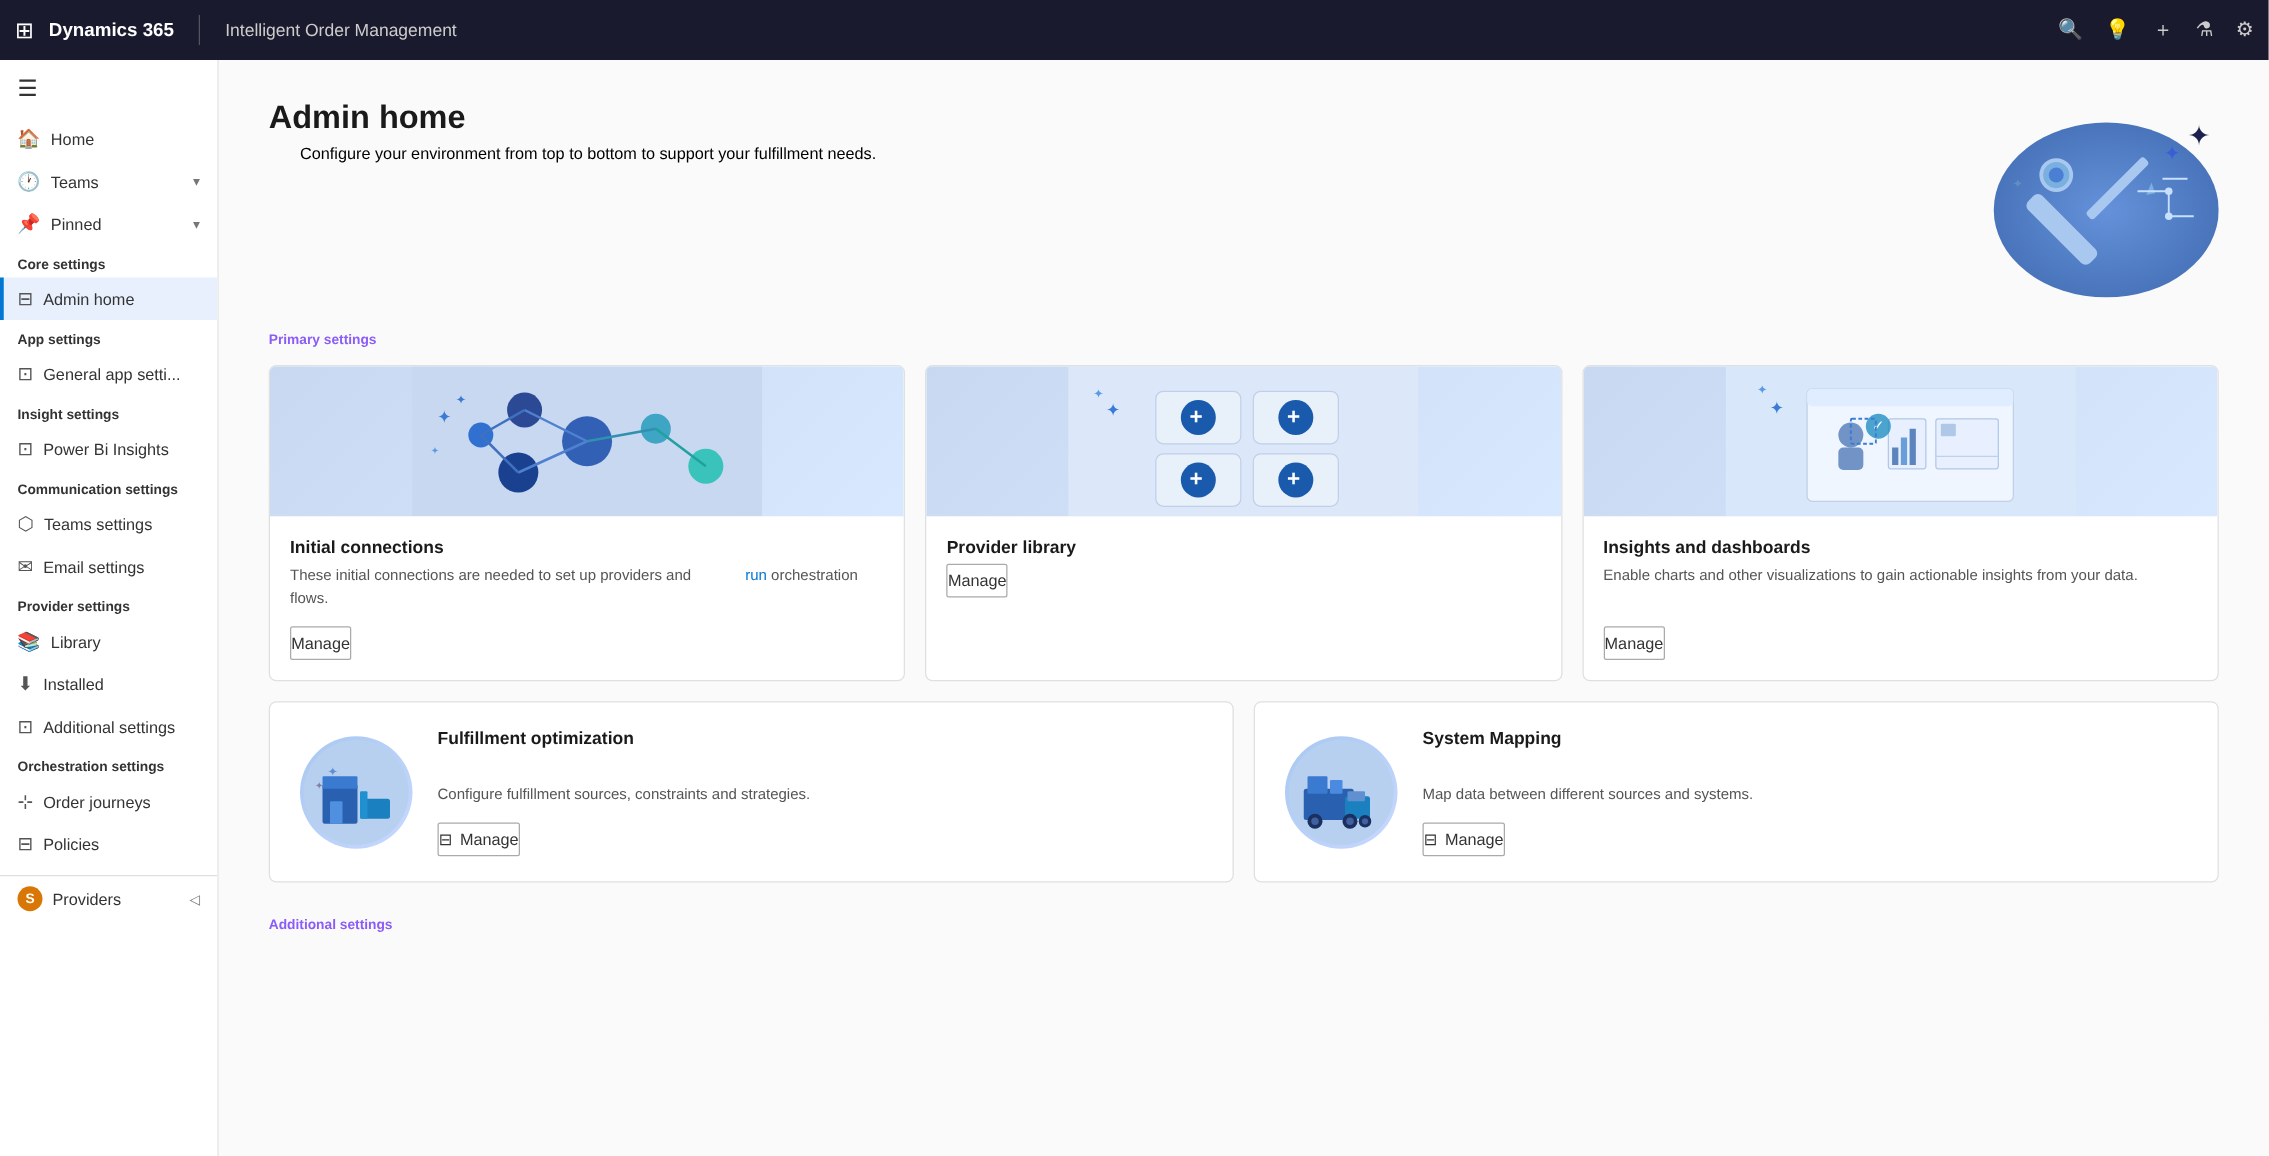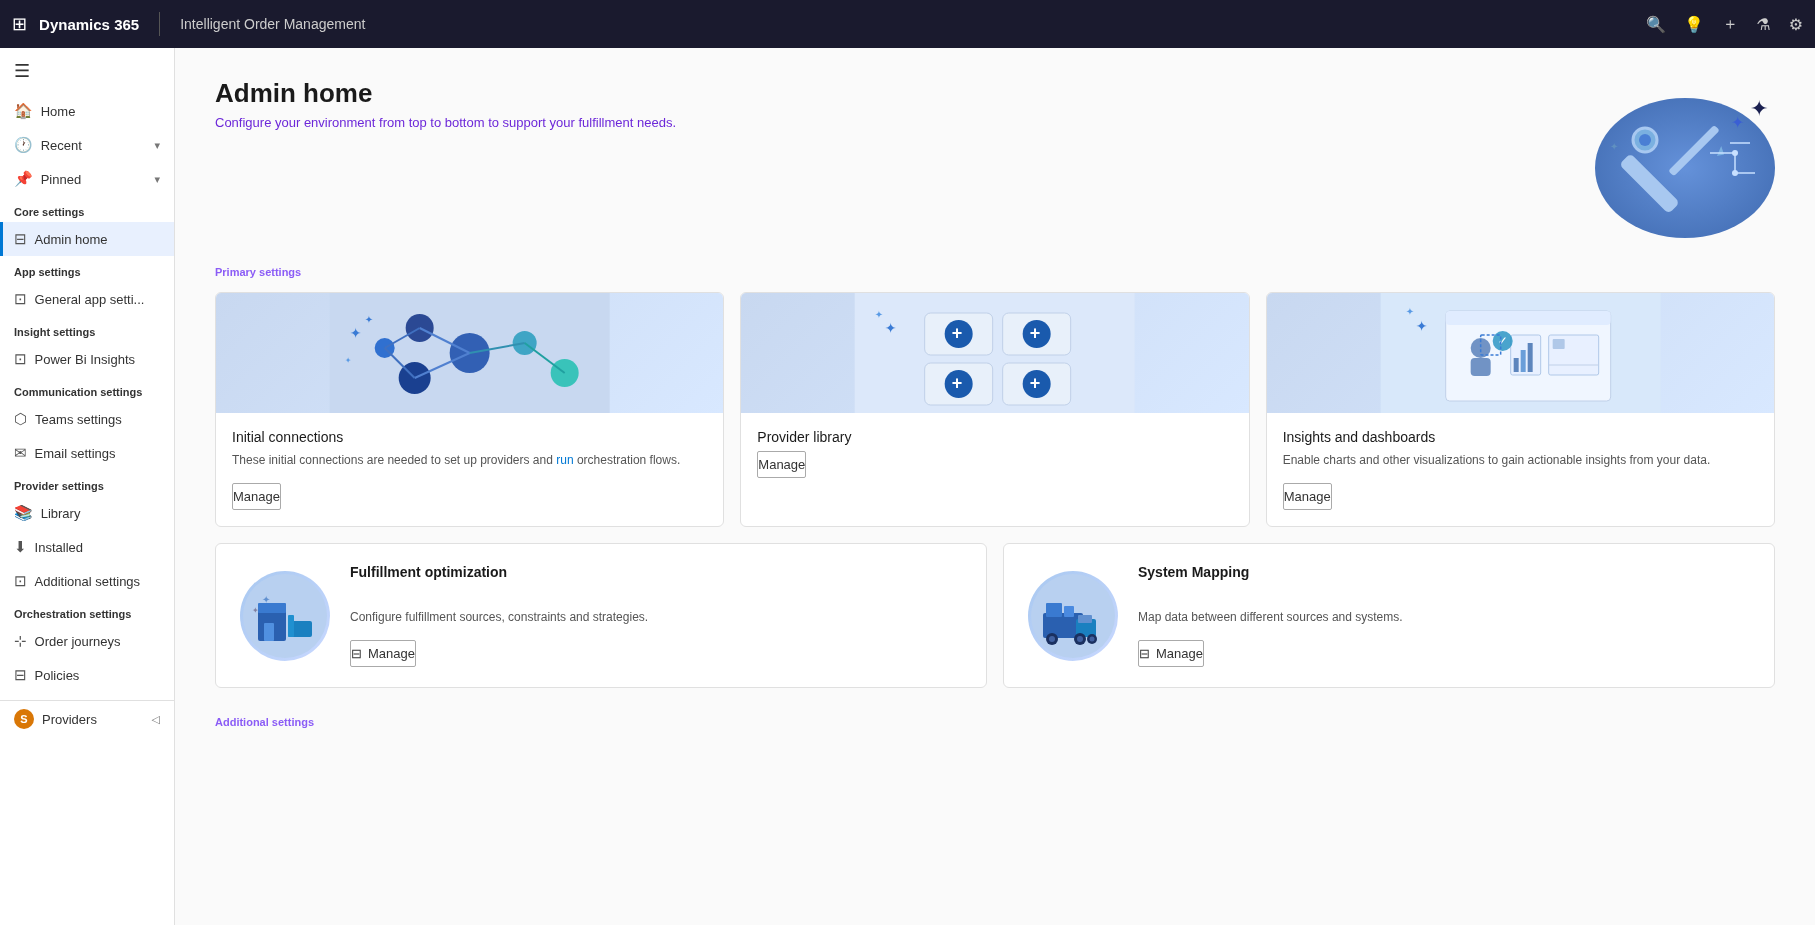--- a/index.html
+++ b/index.html
@@ -86,22 +86,23 @@
 
     .page-header-text h1 {
       font-size: 26px;
       font-weight: 600;
       color: #1a1a1a;
       margin-bottom: 6px;
     }
 
     .page-header-text p {
       font-size: 13px;
-      color: #6d28d9;
+      color: #000000;
       max-width: 520px;
+      margin-left: 25px;
     }
 
     .header-illustration {
       width: 240px;
       height: 160px;
       flex-shrink: 0;
     }
 
     
     .section-title {
@@ -147,34 +148,34 @@
 
     .card-body {
       padding: 16px;
       flex: 1;
       display: flex;
       flex-direction: column;
     }
 
     .card-title {
       font-size: 14px;
-      font-weight: 400;
+      font-weight: 700;
       color: #1a1a1a;
       margin-bottom: 6px;
     }
 
     .card-desc {
       font-size: 12px;
       color: #555;
       flex: 1;
       line-height: 1.5;
       margin-bottom: 14px;
     }
 
-    .card-desc a { color: #0078d4; text-decoration: none; }
+    .card-desc a { color: #0078d4; text-decoration: none; margin-left: 40px; }
 
     .manage-btn {
       border: 1px solid #aaa;
       background: #fff;
       padding: 5px 0;
       font-size: 13px;
       cursor: pointer;
       border-radius: 2px;
       display: inline-flex;
       align-items: center;
@@ -261,21 +262,21 @@
 
   <div class="sidebar">
     <div class="sidebar-hamburger">☰</div>
 
     <div class="sidebar-nav-item">
       <span class="icon">🏠</span>
       <span>Home</span>
     </div>
     <div class="sidebar-nav-item">
       <span class="icon">🕐</span>
-      <span>Recent</span>
+      <span>Teams</span>
       <span class="chevron">▾</span>
     </div>
     <div class="sidebar-nav-item">
       <span class="icon">📌</span>
       <span>Pinned</span>
       <span class="chevron">▾</span>
     </div>
 
     <div class="sidebar-section-label">Core settings</div>
 

